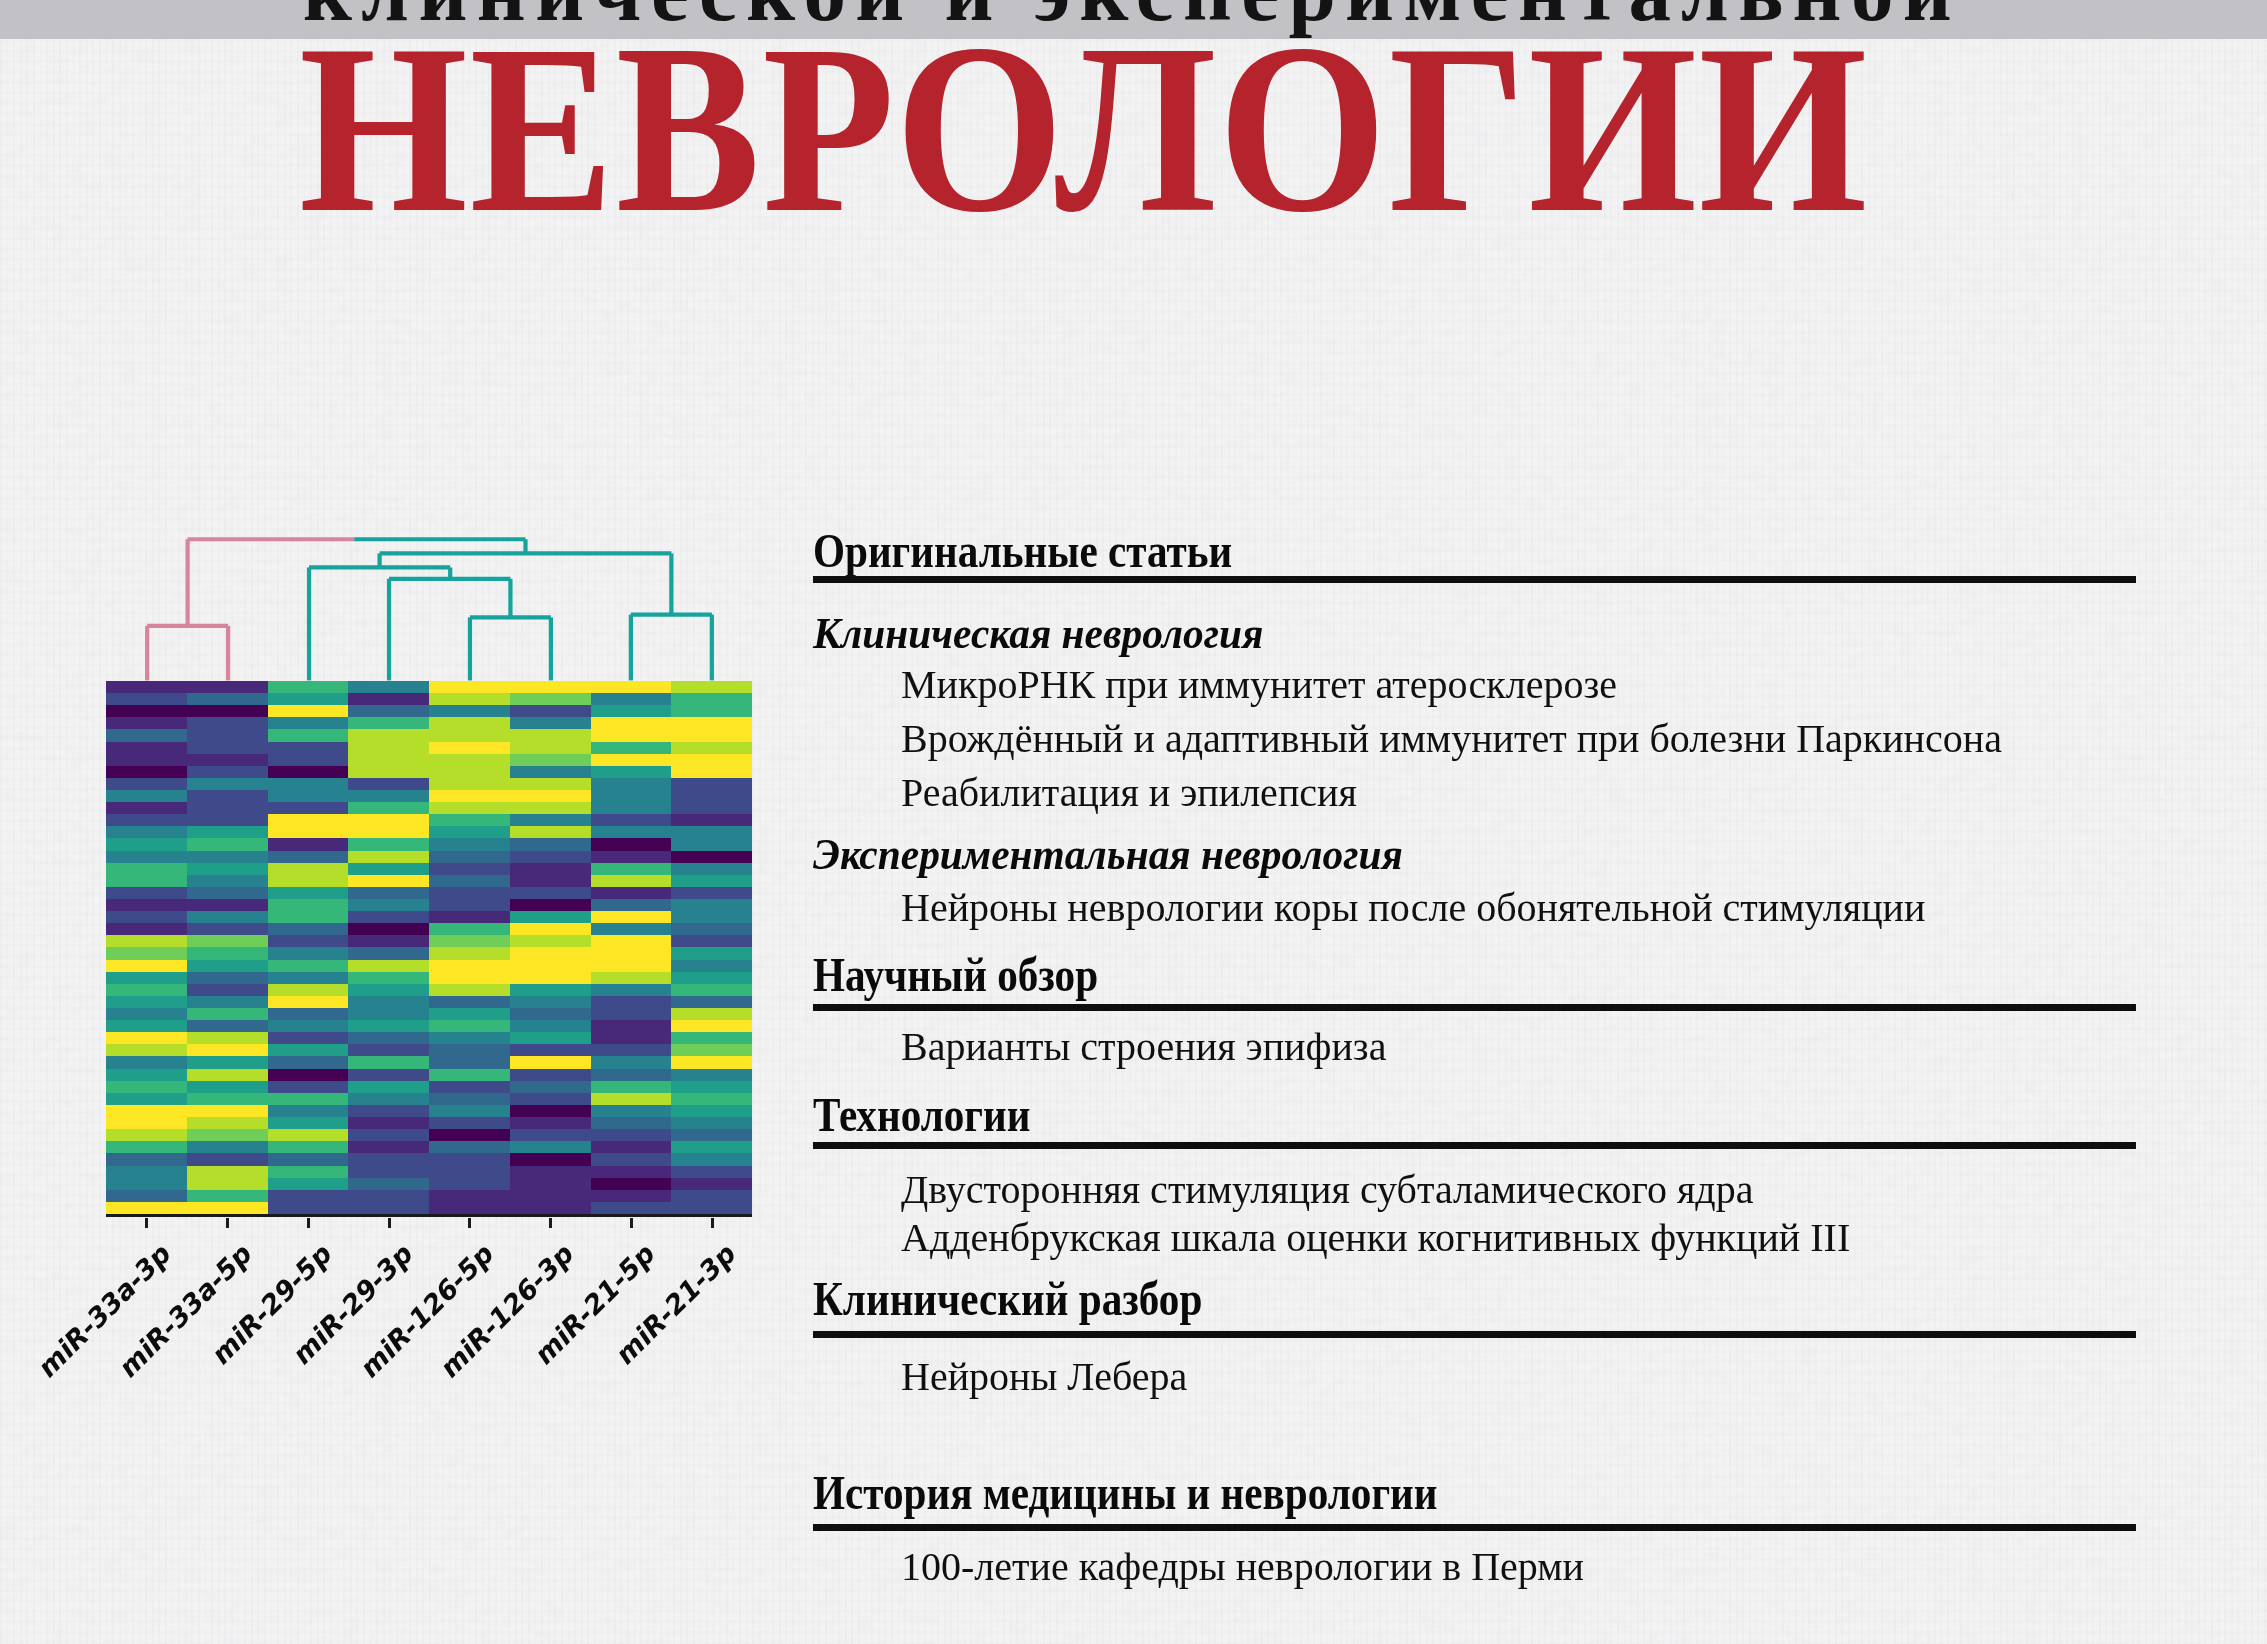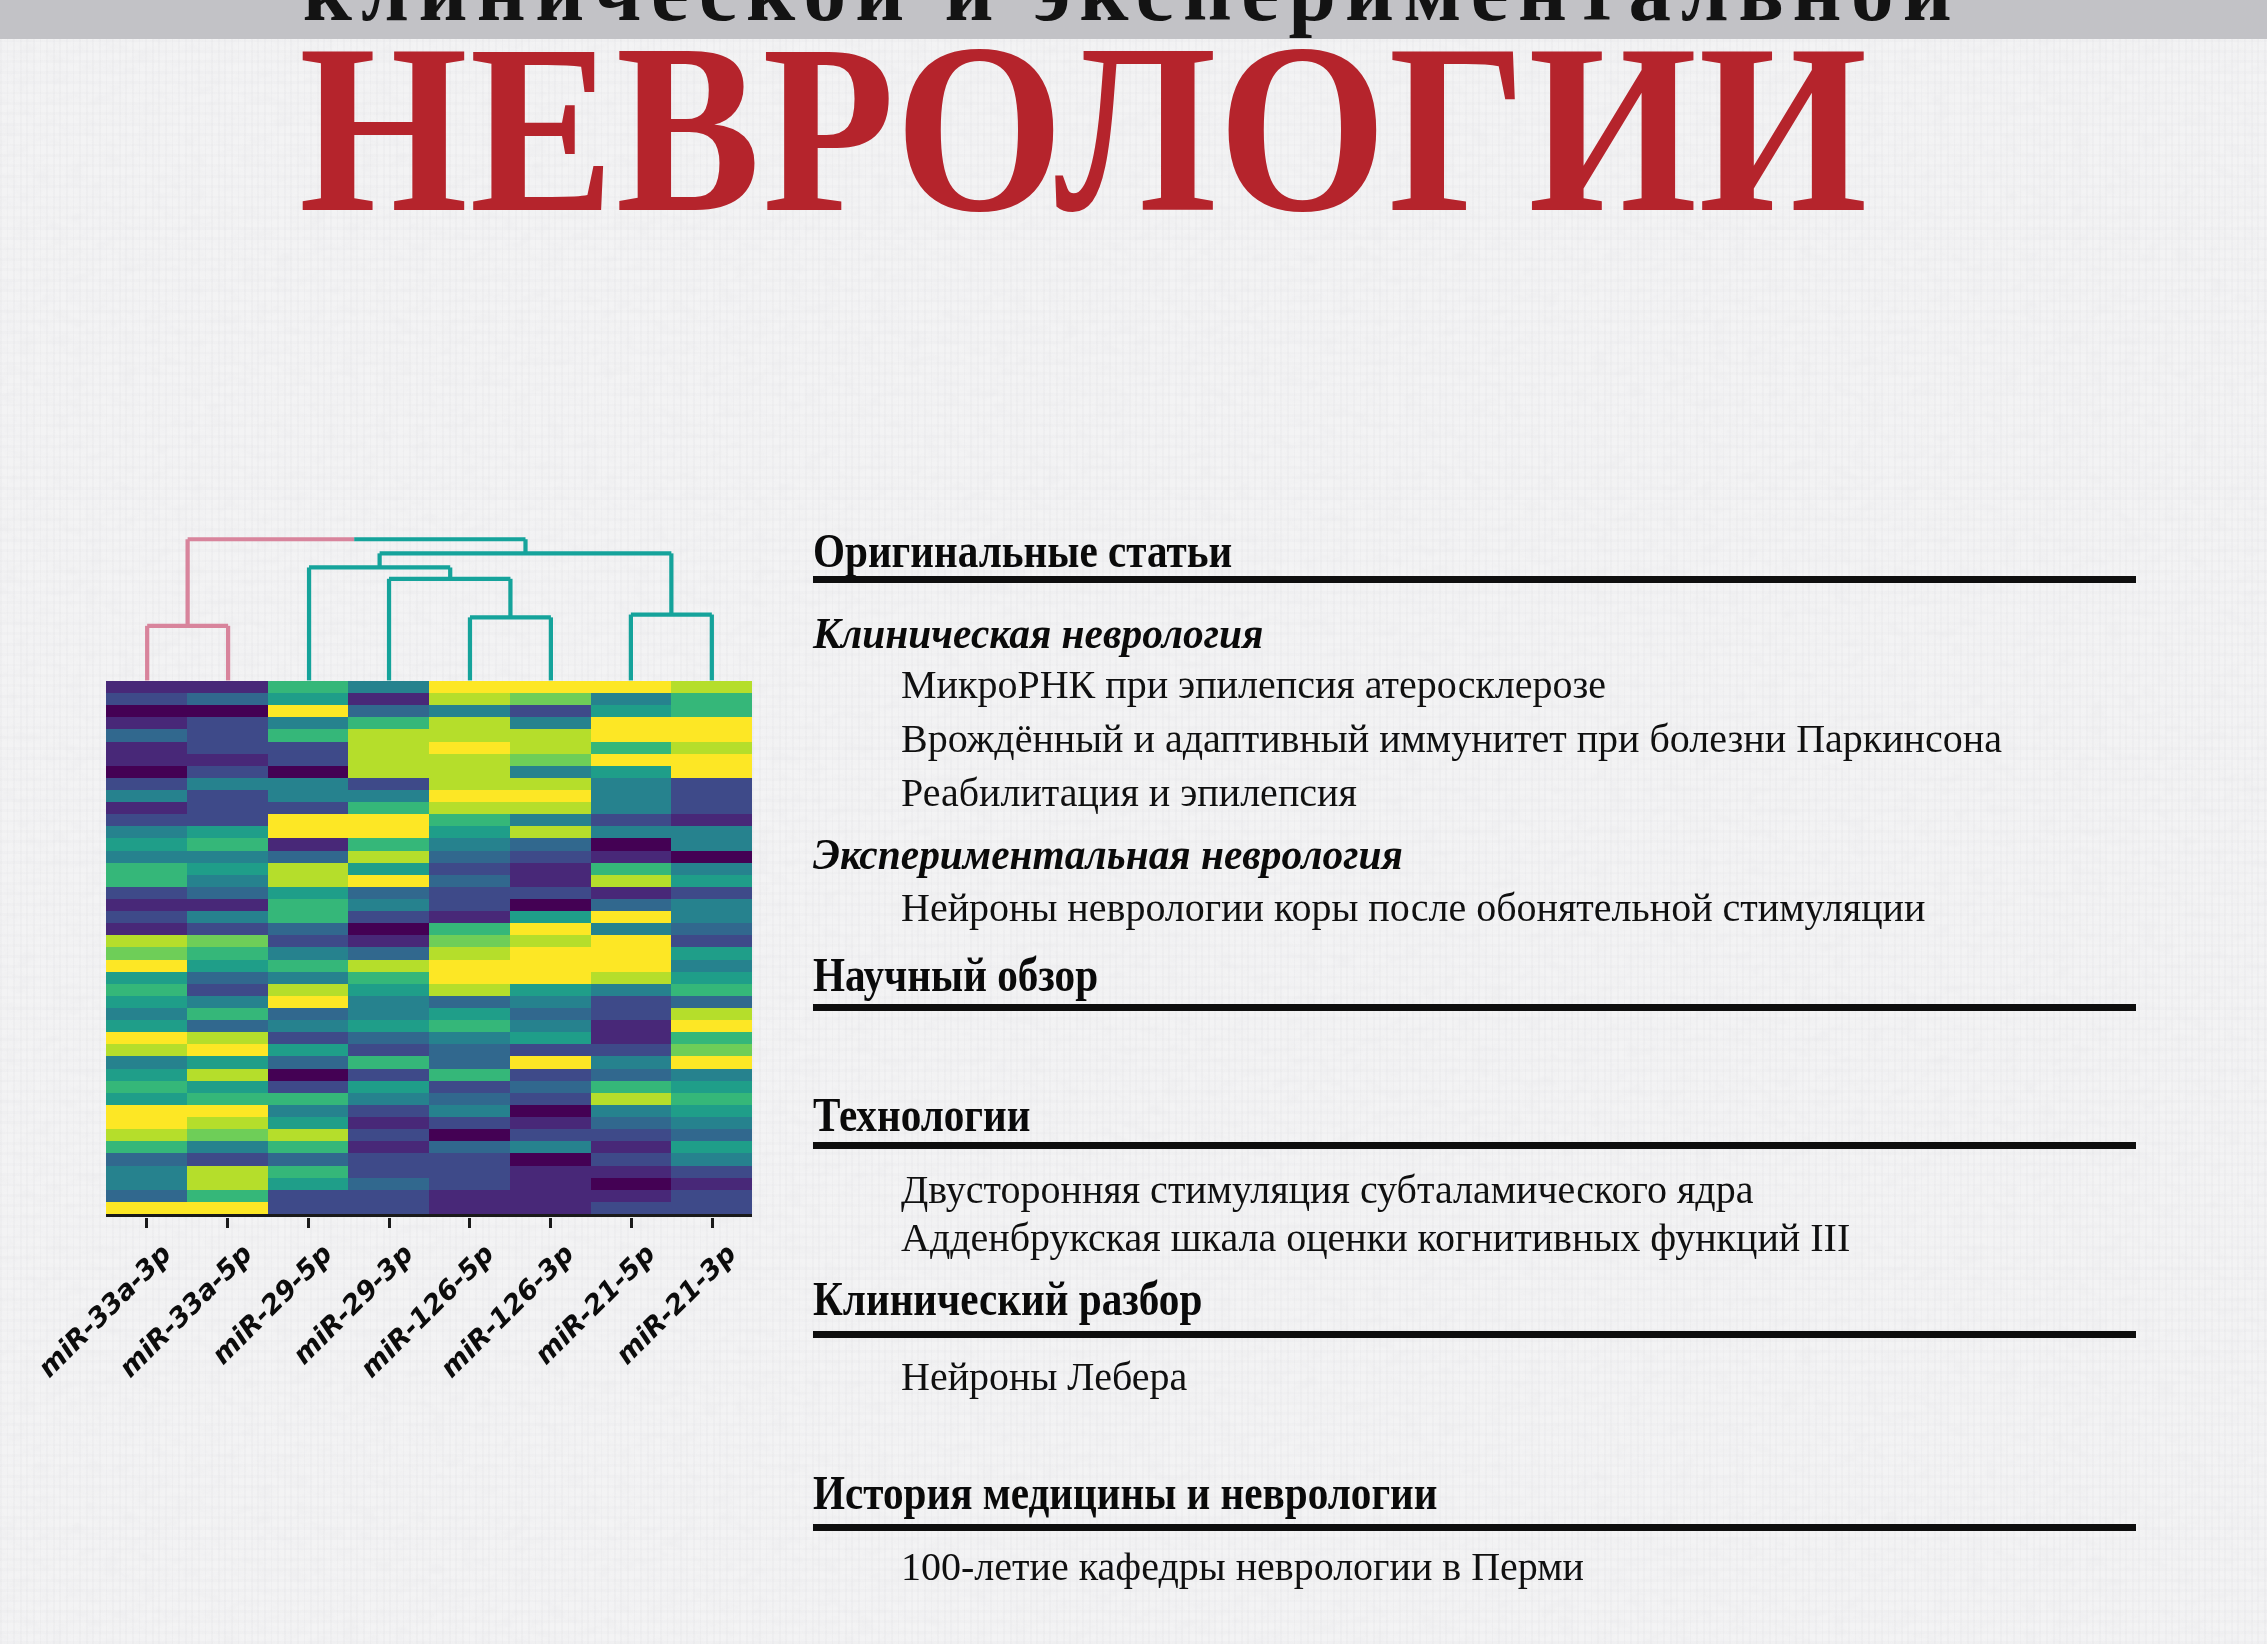--- a/index.html
+++ b/index.html
@@ -455,27 +455,28 @@
       <div class="hm-label" style="right: 1788px;">miR-126-5p</div>
       <div class="hm-label" style="right: 1708px;">miR-126-3p</div>
       <div class="hm-label" style="right: 1627px;">miR-21-5p</div>
       <div class="hm-label" style="right: 1546px;">miR-21-3p</div>
     </div>
 
   <div id="toc" class="toc">
       <div class="toc-header" style="top: 525px;">Оригинальные статьи</div>
       <div class="toc-rule" style="top: 576px;"></div>
       <div class="toc-sub" style="top: 610px;">Клиническая неврология</div>
-      <div class="toc-item" style="top: 664px;">МикроРНК при эпилепсия атеросклерозе</div>
+      <div class="toc-item" style="top: 664px;">МикроРНК при иммунитет атеросклерозе</div>
       <div class="toc-item" style="top: 772px;">Реабилитация и эпилепсия</div>
       <div class="toc-item" style="top: 718px;">Врождённый и адаптивный иммунитет при болезни Паркинсона</div>
       <div class="toc-sub" style="top: 831px;">Экспериментальная неврология</div>
       <div class="toc-item" style="top: 887px;">Нейроны неврологии коры после обонятельной стимуляции</div>
       <div class="toc-header" style="top: 949px;">Научный обзор</div>
       <div class="toc-rule" style="top: 1004px;"></div>
+      <div class="toc-item" style="top: 1026px;">Варианты строения эпифиза</div>
       <div class="toc-header" style="top: 1089px;">Технологии</div>
       <div class="toc-rule" style="top: 1142px;"></div>
       <div class="toc-item" style="top: 1217px;">Адденбрукская шкала оценки когнитивных функций III</div>
       <div class="toc-item" style="top: 1169px;">Двусторонняя стимуляция субталамического ядра</div>
       <div class="toc-header" style="top: 1273px;">Клинический разбор</div>
       <div class="toc-rule" style="top: 1331px;"></div>
       <div class="toc-item" style="top: 1356px;">Нейроны Лебера</div>
       <div class="toc-header" style="top: 1467px;">История медицины и неврологии</div>
       <div class="toc-rule" style="top: 1524px;"></div>
       <div class="toc-item" style="top: 1546px;">100-летие кафедры неврологии в Перми</div>

